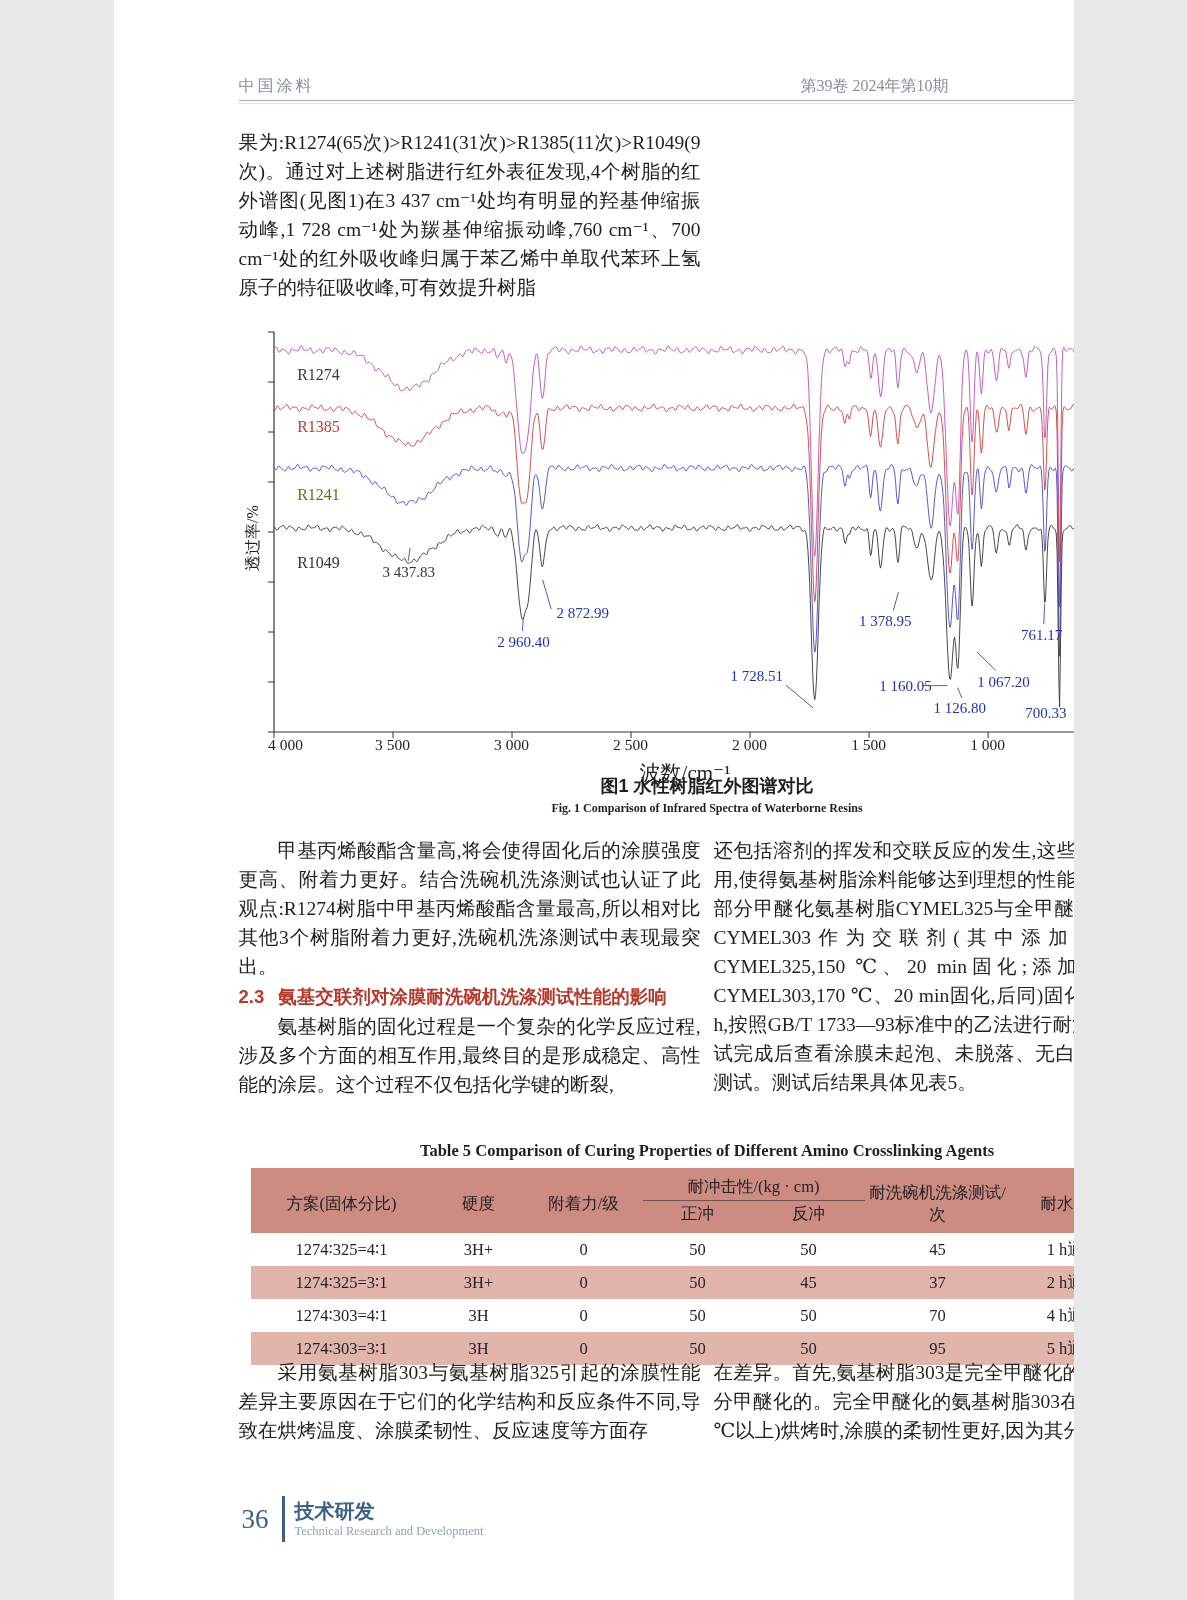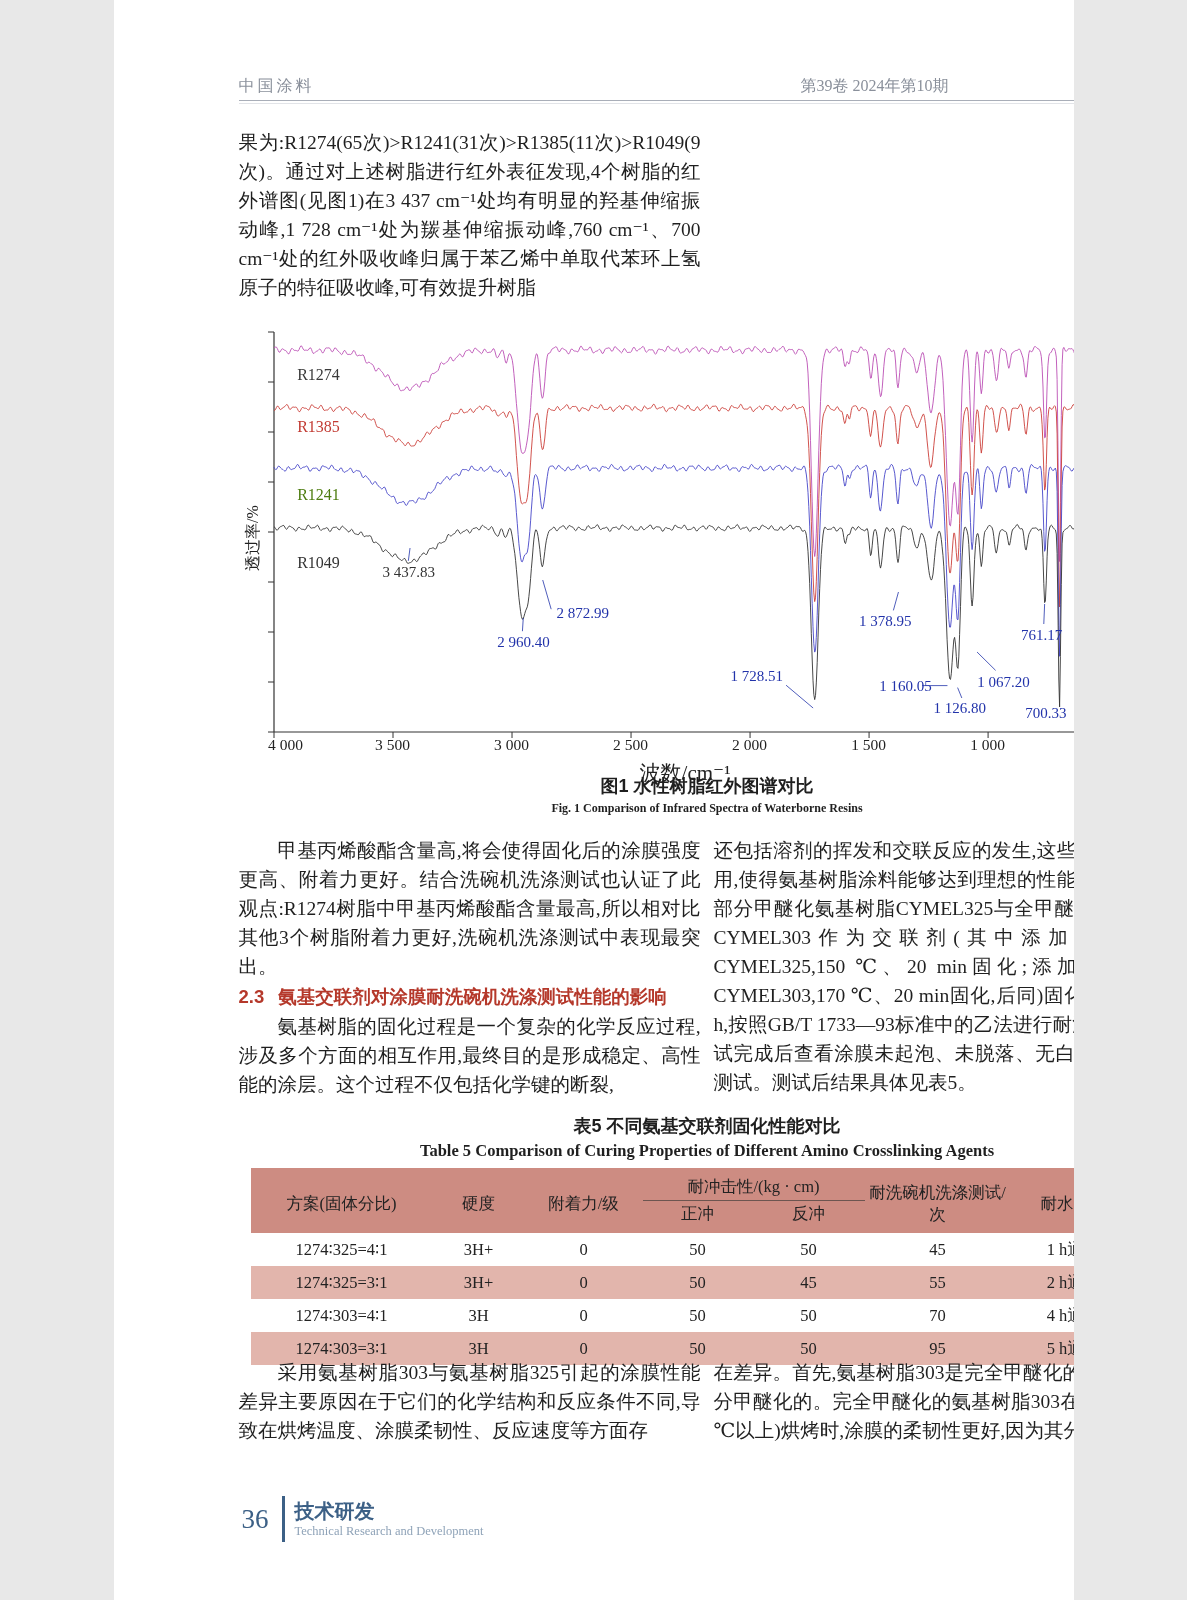--- a/index.html
+++ b/index.html
@@ -142,21 +142,20 @@
 
   <div class="col colL b2">
     <p class="para indent">甲基丙烯酸酯含量高,将会使得固化后的涂膜强度更高、附着力更好。结合洗碗机洗涤测试也认证了此观点:R1274树脂中甲基丙烯酸酯含量最高,所以相对比其他3个树脂附着力更好,洗碗机洗涤测试中表现最突出。</p>
     <p class="sec-head"><span class="sec-num">2.3</span><span>氨基交联剂对涂膜耐洗碗机洗涤测试性能的影响</span></p>
     <p class="para indent">氨基树脂的固化过程是一个复杂的化学反应过程,涉及多个方面的相互作用,最终目的是形成稳定、高性能的涂层。这个过程不仅包括化学键的断裂,</p>
   </div>
   <div class="col colR b2">
     <p class="para">还包括溶剂的挥发和交联反应的发生,这些过程共同作用,使得氨基树脂涂料能够达到理想的性能标准。采用部分甲醚化氨基树脂CYMEL325与全甲醚化氨基树脂CYMEL303作为交联剂(其中添加氨基树脂CYMEL325,150 ℃、20 min固化;添加氨基树脂CYMEL303,170 ℃、20 min固化,后同)固化之后静置2 h,按照GB/T 1733—93标准中的乙法进行耐沸水测试,测试完成后查看涂膜未起泡、未脱落、无白斑则为通过测试。测试后结果具体见表5。</p>
   </div>
 
-  <p class="cap tbl-cap-cn">表5  不同氨基交联剂固化性能对比</p>
   <p class="cap tbl-cap-en">Table 5  Comparison of Curing Properties of Different Amino Crosslinking Agents</p>
 
   <table class="tbl">
     <colgroup>
       <col style="width:182px">
         <col style="width:92px">
         <col style="width:118px">
       <col style="width:110px">
         <col style="width:112px">
         <col style="width:146px">
@@ -185,21 +184,21 @@
           <td>50</td>
           <td>45</td>
           <td>1 h通过</td>
         </tr>
         <tr class="alt">
           <td>1274∶325=3∶1</td>
           <td>3H+</td>
           <td>0</td>
           <td>50</td>
           <td>45</td>
-          <td>55</td>
+          <td>37</td>
           <td>2 h通过</td>
         </tr>
         <tr>
           <td>1274∶303=4∶1</td>
           <td>3H</td>
           <td>0</td>
           <td>50</td>
           <td>50</td>
           <td>70</td>
           <td>4 h通过</td>

